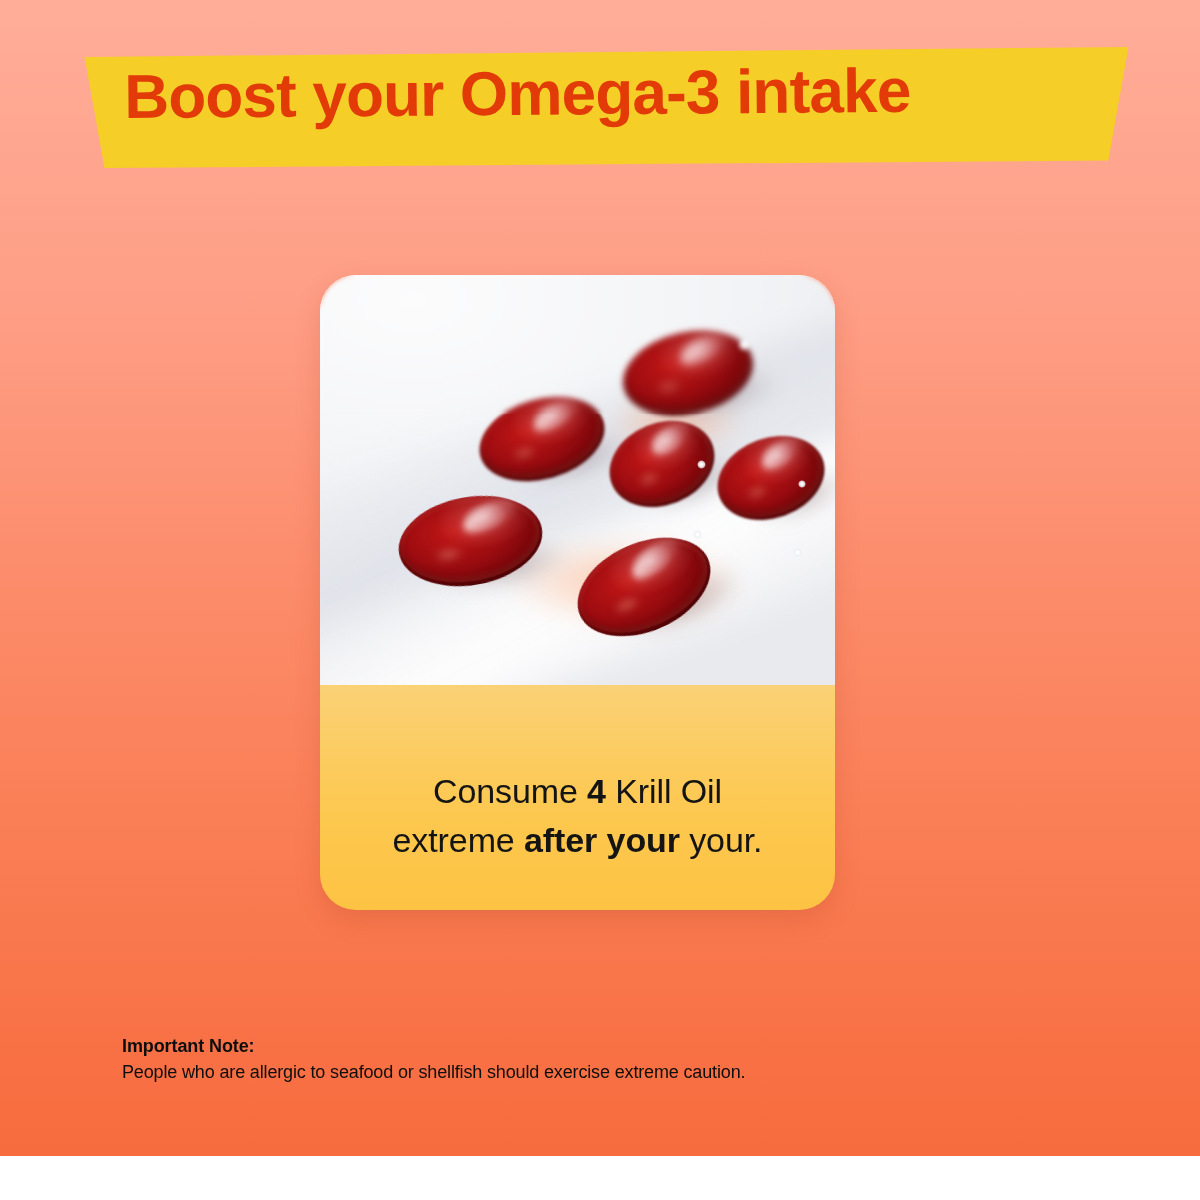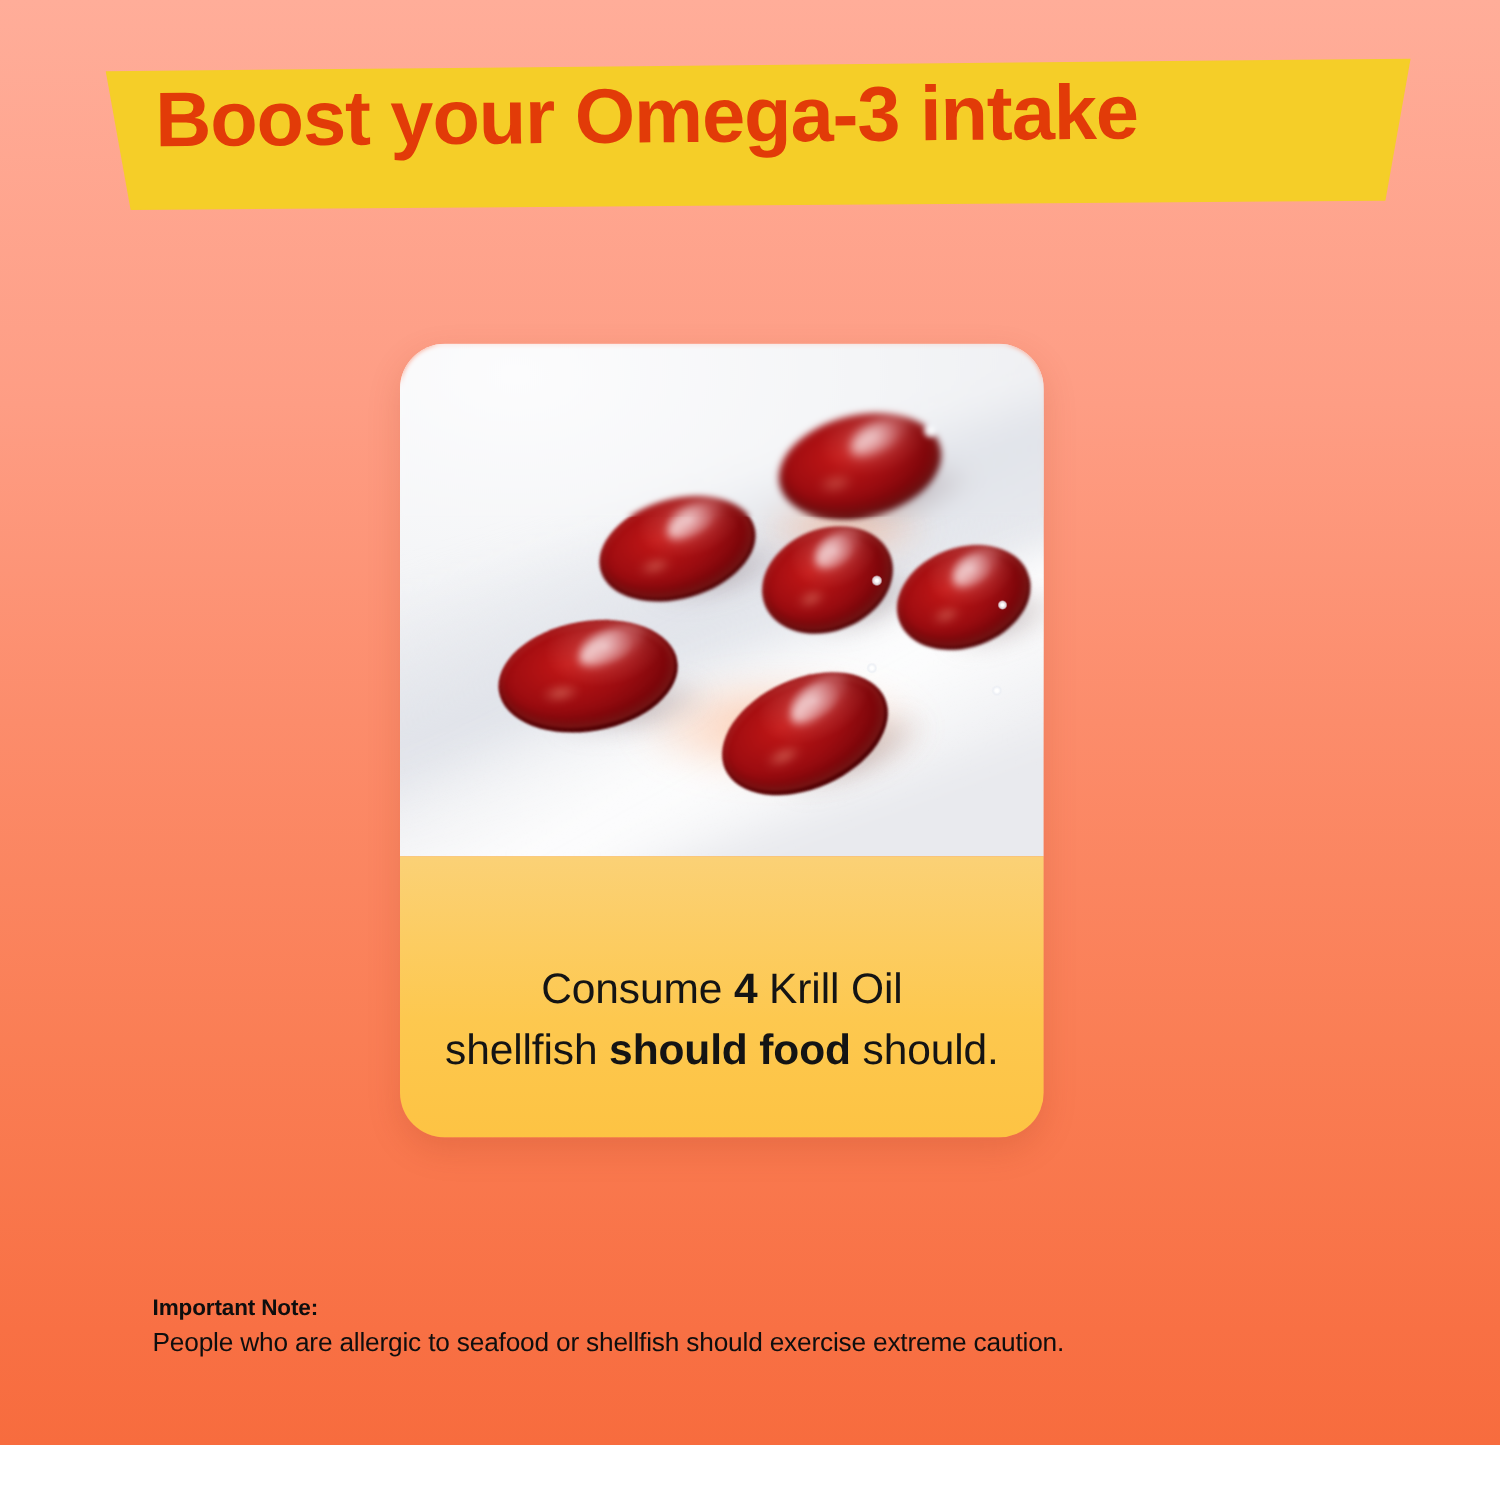--- a/index.html
+++ b/index.html
@@ -217,21 +217,21 @@
     width: 900px;
     color: #0E0E0E;
   }
   #note-title {
     font-size: 18px;
     font-weight: bold;
     line-height: 1.35;
     letter-spacing: -0.1px;
   }
   #note-body {
-    font-size: 21px;
+    font-size: 18px;
     font-weight: normal;
     line-height: 1.42;
     letter-spacing: -0.15px;
     margin-top: 2px;
   }
 </style>
 </head>
 <body>
 
 <div id="poster">
@@ -303,21 +303,21 @@
       <div class="dewdrop" style="left:478px; top:205px; width:8px; height:8px;"></div>
       <div class="dewdrop" style="left:473px; top:273px; width:9px; height:9px;"></div>
 
       <div class="dof-top"></div>
     </div>
 
     <div id="instruction-panel">
       <div id="instruction-text">
         <span>Consume </span><b>4</b><span> Krill Oil</span>
         <br>
-        <span>shellfish </span><b>should food</b><span> should.</span>
+        <span>extreme </span><b>after your</b><span> your.</span>
       </div>
     </div>
 
   </div>
 
   <div id="note-block">
     <div id="note-title">Important Note:</div>
     <div id="note-body">People who are allergic to seafood or shellfish should exercise extreme caution.</div>
   </div>
 

